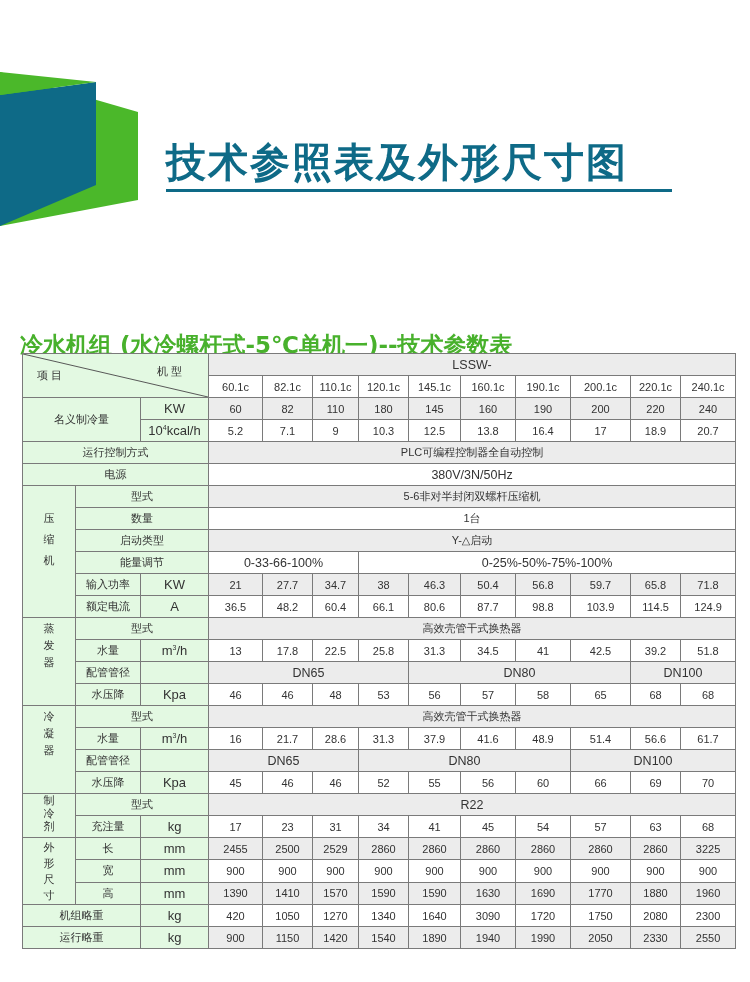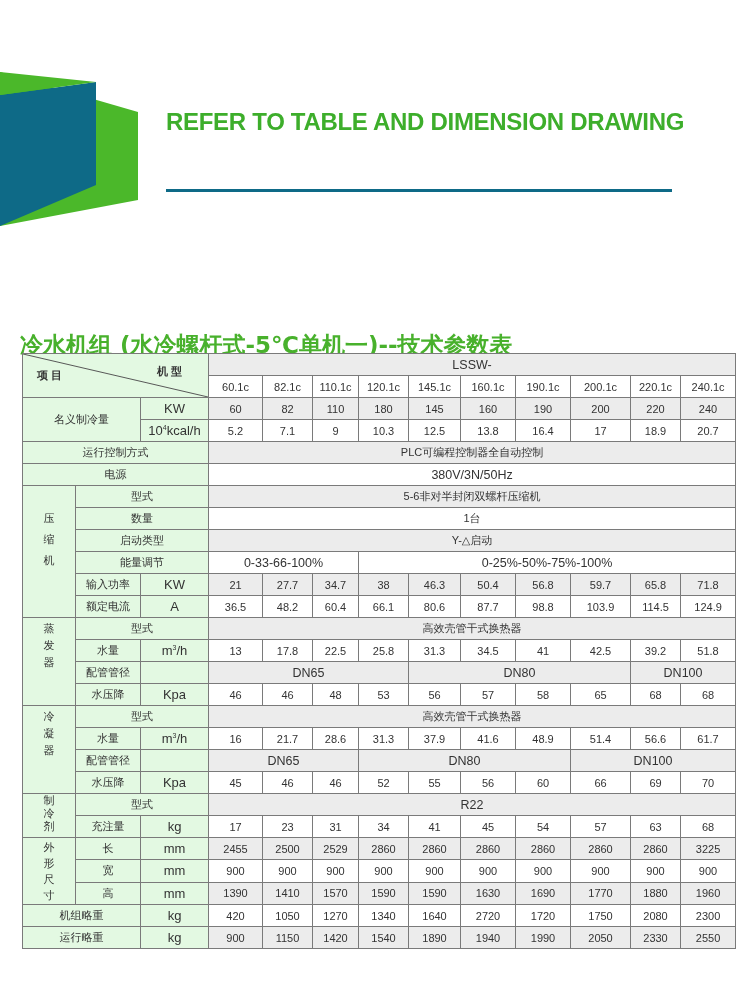--- a/index.html
+++ b/index.html
@@ -10,37 +10,37 @@
   .cn-title{position:absolute;left:166px;top:138px;font-family:"DejaVu Sans",sans-serif;font-weight:bold;font-size:40px;color:#0e6a87;letter-spacing:2px;white-space:nowrap;line-height:48px;}
   .cn-underline{position:absolute;left:166px;top:189px;width:506px;height:3px;background:#0e6a87;}
   .sub-title{position:absolute;left:20px;top:290px;font-family:"DejaVu Sans",sans-serif;font-weight:bold;font-size:23px;color:#48b12c;white-space:nowrap;margin-top:40px;}
   table.spec{position:absolute;left:22px;top:353px;border-collapse:collapse;table-layout:fixed;width:713px;font-family:"Liberation Sans",sans-serif;font-size:11px;color:#333;}
   table.spec td{border:1px solid #7a7a7a;text-align:center;padding:0;height:21px;overflow:hidden;white-space:nowrap;}
   td.lbl{background:#e3f9e2;font-family:"DejaVu Sans",sans-serif;font-size:11px;color:#333;margin-left:25px;}
   td.unit{background:#e3f9e2;font-size:13px;}
   td.g{background:#ececec;}
   td.w{background:#fff;}
   td.grp{vertical-align:top;text-align:left;padding:6px 0 0 8px;line-height:21px;font-size:11px;}
-  td.diag{position:relative;background:#e3f9e2;font-weight:bold;}
+  td.diag{position:relative;background:#e3f9e2;}
   .diag-line{position:absolute;left:0;top:0;width:100%;height:100%;}
   .diag-item{position:absolute;left:14px;bottom:14px;font-size:11px;}
   .diag-model{position:absolute;right:26px;top:10px;font-size:11px;}
   td.big{font-size:12.5px;}
   sup{font-size:7px;}
 </style>
 </head>
 <body>
 
 <div class="banner">
   <svg width="750" height="260">
     <polygon points="0,72 138,112 138,200 0,226" fill="#4bb82a"></polygon>
     <polygon points="0,95 96,82 96,185 0,226" fill="#0e6a87"></polygon>
     <polygon points="0,72 96,82 0,95" fill="#4bb82a"></polygon>
   </svg>
-  <div class="en-title">REFER TO TABLE AND DIMENSION DRAWING</div>
+  <div class="cn-title">技术参照表及外形尺寸图</div>
   <div class="cn-underline"></div>
 </div>
 
 <div class="sub-title">冷水机组 (水冷螺杆式-5℃单机一)--技术参数表</div>
 
 <table class="spec">
   <colgroup>
     <col style="width:53px">
       <col style="width:65px">
       <col style="width:68px">
@@ -311,21 +311,21 @@
   </tr>
 
   <tr>
     <td class="lbl" colspan="2">机组略重</td>
     <td class="unit">kg</td>
     <td class="w">420</td>
     <td class="w">1050</td>
     <td class="w">1270</td>
     <td class="w">1340</td>
     <td class="w">1640</td>
-    <td class="w">2720</td>
+    <td class="w">3090</td>
     <td class="w">1720</td>
     <td class="w">1750</td>
     <td class="w">2080</td>
     <td class="w">2300</td>
   </tr>
   <tr>
     <td class="lbl" colspan="2">运行略重</td>
     <td class="unit">kg</td>
     <td class="g">900</td>
     <td class="g">1150</td>

